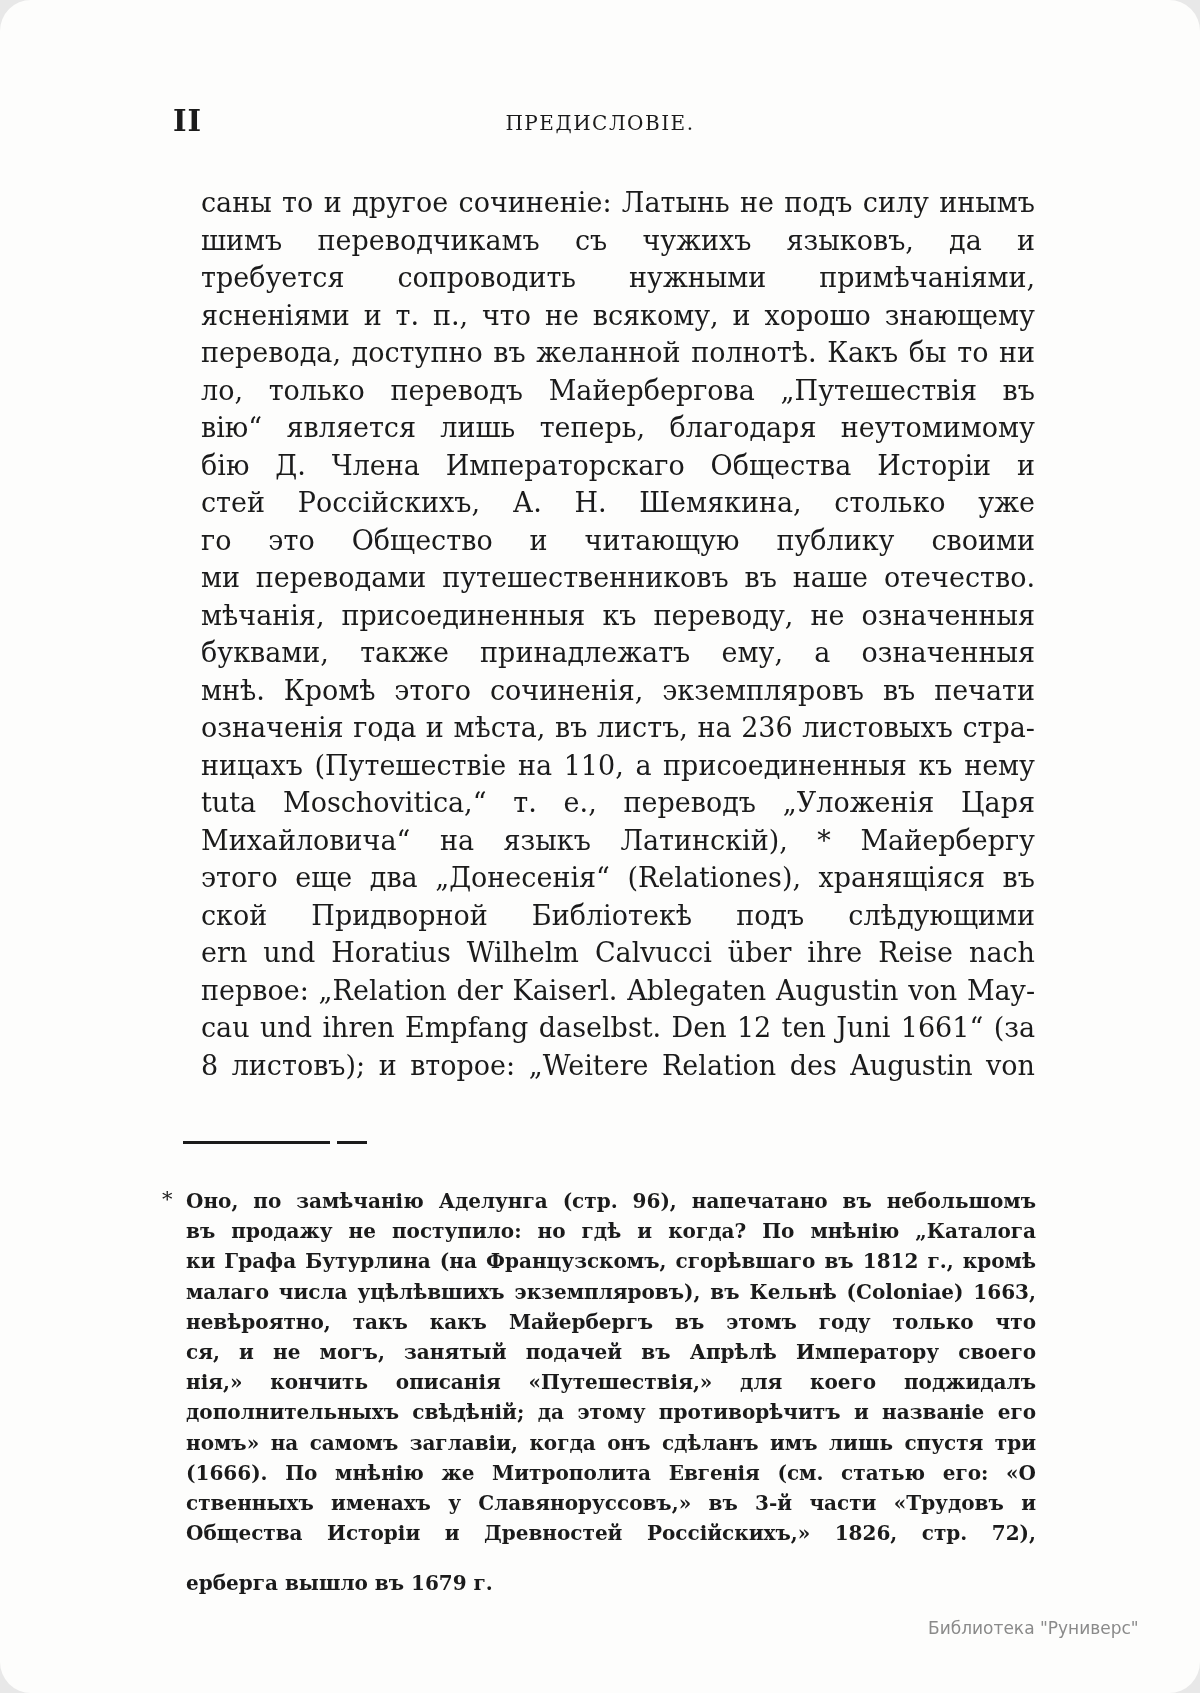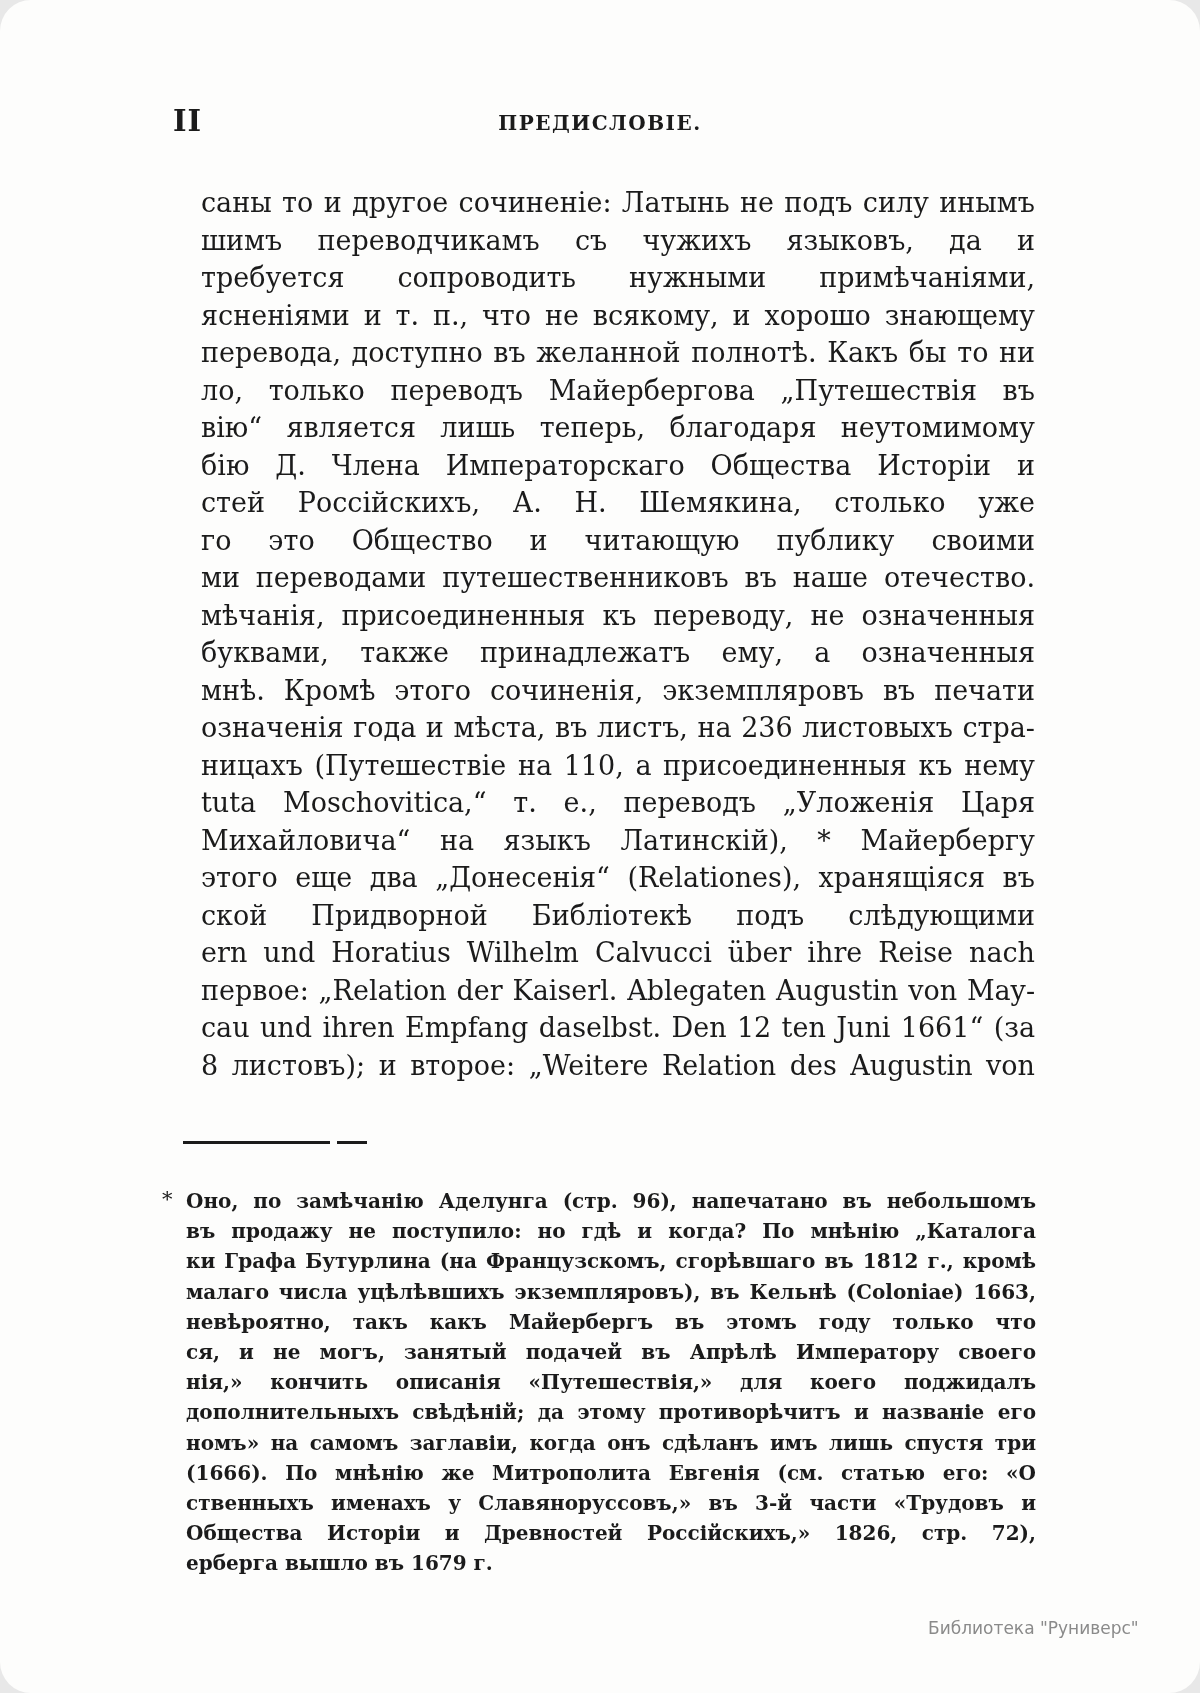--- a/index.html
+++ b/index.html
@@ -31,21 +31,21 @@
     font-weight: bold;
     letter-spacing: 1px;
   }
   .running-title {
     position: absolute;
     left: 0;
     width: 100%;
     top: 7px;
     text-align: center;
     font-size: 20px;
-    font-weight: bold;
+    font-weight: normal;
     letter-spacing: 1.5px;
   }
 
   
   .body-text {
     position: absolute;
     left: 165px;
     width: 870px;
     top: 184px;
     font-size: 27px;
@@ -103,20 +103,21 @@
   .footnote-line {
     height: 30.2px;
     line-height: 30.2px;
     text-align: justify;
     text-align-last: justify;
     overflow: hidden;
     font-weight: bold;
   }
   .footnote-lines .footnote-line:last-child {
     text-align-last: left;
+    margin-top: 20px;
   }
 
   
   .watermark {
     position: absolute;
     left: 928px;
     top: 1618px;
     font-family: "DejaVu Sans", "Liberation Sans", sans-serif;
     font-size: 17px;
     color: #8a8a8a;

